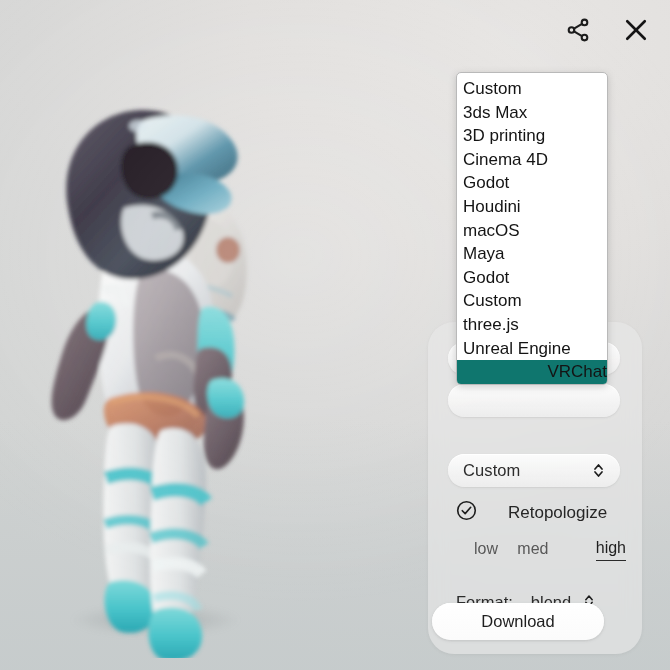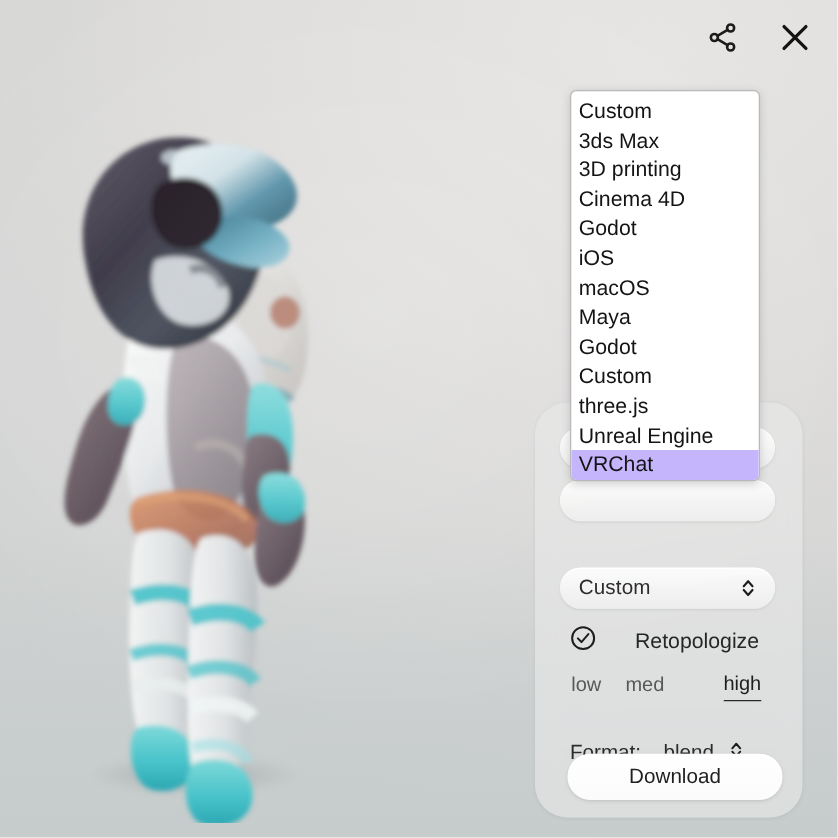--- a/index.html
+++ b/index.html
@@ -86,21 +86,21 @@
   
   #retopologize-row {
     position:absolute; left:28px; top:178px;
     display:flex; align-items:center; gap:31px;
     cursor:pointer;
   }
   #retopologize-label { font-size:17px; color:#262626; }
 
   
   #quality-row {
-    position:absolute; left:27px; top:217px;
+    position:absolute; left:44px; top:217px;
     width:160px;
     display:flex; align-items:center; justify-content:space-between;
     padding:0 6px 0 2px;
   }
   .quality-opt {
     font-size:16px; color:#585858; cursor:pointer;
     padding-bottom:3px;
   }
   .quality-opt.selected {
     color:#1e1e1e;
@@ -113,21 +113,21 @@
     position:absolute; left:28px; top:252px;
     width:170px;
     display:flex; align-items:center;
     font-size:16.5px; color:#2b2b2b;margin-top:19px;
   }
   #format-row-label { margin-right:18px; }
   #format-value { margin-right:13px; }
 
   
   #download-button {
-    position:absolute; left:26px; top:281px;
+    position:absolute; left:4px; top:281px;
     width:172px; height:37px;
     border-radius:19px;
     background:linear-gradient(180deg,#ffffff 0%,#fbfbfb 100%);
     box-shadow:0 1px 3px rgba(130,130,130,.3), inset 0 1px 0 #fff;
     border:none;
     display:flex; align-items:center; justify-content:center;
     font-family:"Liberation Sans", sans-serif;
     font-size:16.5px; color:#1f1f1f; cursor:pointer;
   }
 
@@ -145,21 +145,21 @@
   }
   .dd-option {
     height:23.6px;
     line-height:23.6px;
     padding-left:6px;
     font-size:17px;
     color:#141414;
     white-space:nowrap;
     cursor:pointer;
   }
-  .dd-option.selected { background:#c4b5fd; }
+  .dd-option.selected { background:#0f766e;text-align:right; }
 </style>
 </head>
 <body>
 
 <div id="viewer">
 
   <div id="floor"></div>
 
   <div id="shadow"></div>
 
@@ -371,21 +371,21 @@
       <span>Download</span>
     </button>
   </div>
 
   <div id="target-dropdown">
       <div class="dd-option">Custom</div>
       <div class="dd-option">3ds Max</div>
       <div class="dd-option">3D printing</div>
       <div class="dd-option">Cinema 4D</div>
       <div class="dd-option">Godot</div>
-      <div class="dd-option">iOS</div>
+      <div class="dd-option">Houdini</div>
       <div class="dd-option">macOS</div>
       <div class="dd-option">Maya</div>
       <div class="dd-option">Godot</div>
       <div class="dd-option">Custom</div>
       <div class="dd-option">three.js</div>
       <div class="dd-option">Unreal Engine</div>
       <div class="dd-option selected">VRChat</div>
     </div>
 
 </div>

